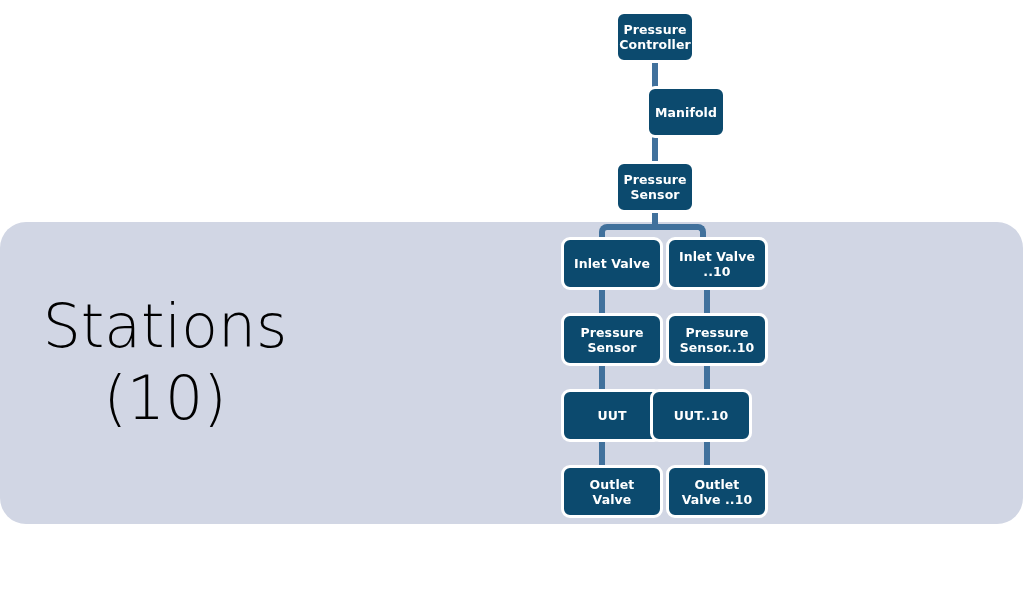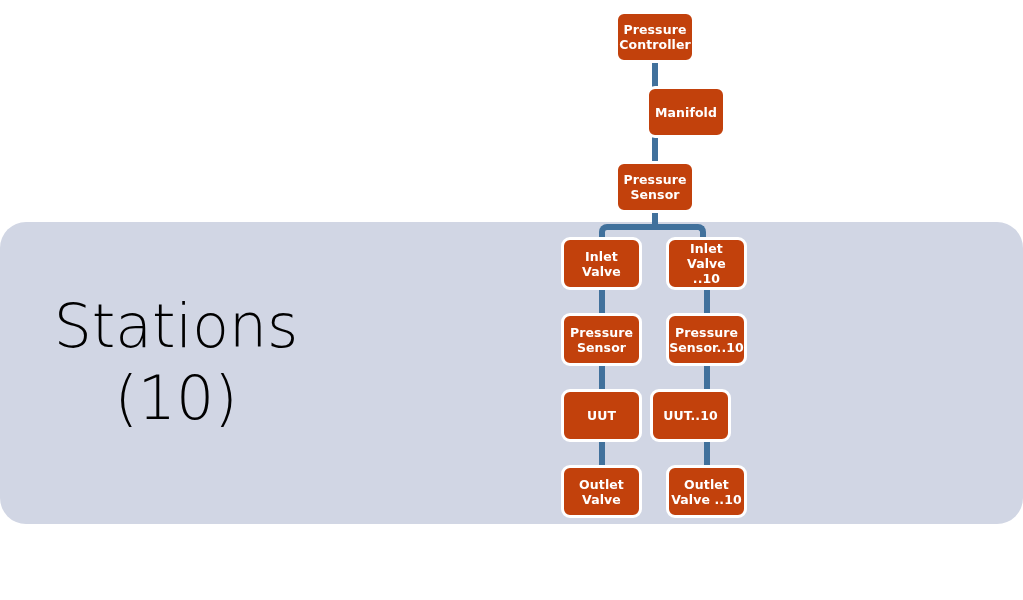--- a/index.html
+++ b/index.html
@@ -39,21 +39,20 @@
     top: 290px;
     width: 330px;
     text-align: center;
     color: #000000;
     font-family: "DejaVu Sans", sans-serif;
     font-size: 60px;
     font-weight: 300;
     line-height: 72px;
     letter-spacing: 0px;
     white-space: pre-line;
-    padding-left: 11px;
   }
 
   
   .connector {
     position: absolute;
     background: #41719C;
   }
   .conn-v { width: 6px; }
 
   .branch-bar {
@@ -63,42 +62,42 @@
     border-top: 6px solid #41719C;
     border-top-left-radius: 8px;
     border-top-right-radius: 8px;
     box-sizing: border-box;
     background: transparent;
   }
 
   
   .node {
     position: absolute;
-    background: #c2410c;
+    background: #0c4a6e;
     border: 3px solid #FFFFFF;
     border-radius: 9px;
     box-sizing: border-box;
     display: flex;
     align-items: center;
     justify-content: center;
     text-align: center;
     color: #FFFFFF;
     font-family: "DejaVu Sans", sans-serif;
     font-weight: bold;
     font-size: 12.5px;
     line-height: 15px;
     white-space: pre-line;
     letter-spacing: 0.1px;
   }
   .node.wide {
     width: 80px;
     height: 52px;
   }
   .node.col {
-    width: 81px;
+    width: 102px;
     height: 53px;
   }
 </style>
 </head>
 <body>
 
 <div id="canvas">
 
   <div class="group-panel"></div>
   <div class="group-label">Stations

